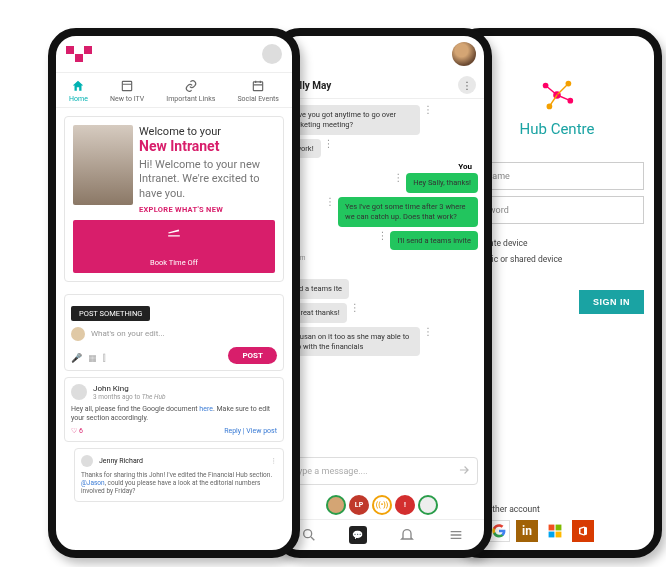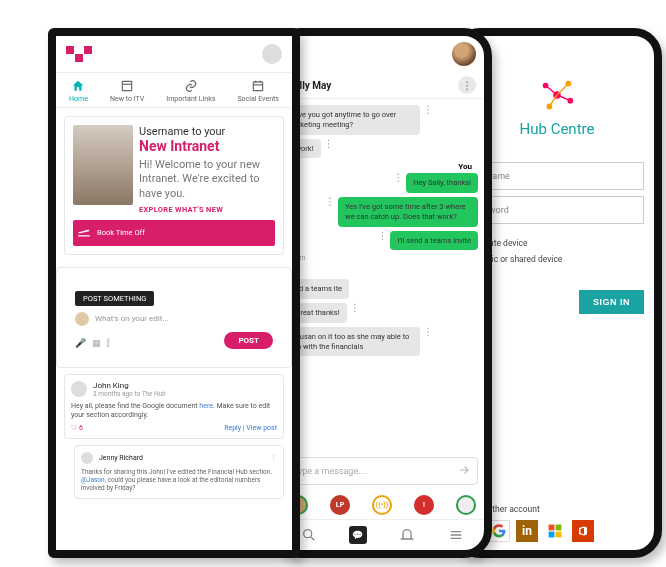--- a/index.html
+++ b/index.html
@@ -1,19 +1,19 @@
 <!DOCTYPE html>
 <html><head>
 <meta charset="utf-8">
 <style>
   * { box-sizing: border-box; margin: 0; padding: 0; }
   body { font-family: -apple-system, BlinkMacSystemFont, "Segoe UI", Roboto, Arial, sans-serif; background: #fff; padding: 20px; }
   .stage { position: relative; width: 666px; height: 567px; }
   .phone { position: absolute; border: 8px solid #111; border-radius: 28px; background: #fff; overflow: hidden; box-shadow: 4px 6px 10px rgba(0,0,0,0.25); }
-  .phone.intranet { left: 28px; top: 8px; width: 252px; height: 530px; z-index: 3; border-radius: 6px; }
+  .phone.intranet { left: 28px; top: 8px; width: 252px; height: 530px; z-index: 3; }
   .phone.chat { left: 252px; top: 8px; width: 220px; height: 530px; z-index: 2; }
   .phone.login { left: 432px; top: 8px; width: 210px; height: 530px; z-index: 1; }
   .phone-inner { width: 100%; height: 100%; overflow: hidden; display: flex; flex-direction: column; }
 
   
   .in-header { display:flex; justify-content:space-between; align-items:center; padding:8px 10px; }
   .logo { display:flex; gap:1px; }
   .logo span { width:8px; height:8px; background:#d81e6b; }
   .logo span:nth-child(2){ margin-top:8px; }
   .avatar-gray { width:20px; height:20px; border-radius:50%; background:#ddd; }
@@ -24,25 +24,25 @@
   .hero { padding:8px; }
   .hero-card { border:1px solid #e5e5e5; border-radius:4px; overflow:hidden; }
   .hero-top { display:flex; gap:6px; padding:8px 8px 6px; }
   .hero-img { width:60px; height:80px; background:linear-gradient(180deg,#d6cbc0,#8b7866); border-radius:2px; flex-shrink:0; }
   .hero-text { font-size:9px; color:#555; }
   .hero-text .w1 { font-size:11px; color:#333; }
   .hero-text .w2 { font-size:14px; font-weight:700; color:#d81e6b; margin-bottom:4px; }
   .hero-text .sub { font-size:11px; color:#777; line-height:1.3; }
   .hero-text .explore { font-size:7.5px; font-weight:700; color:#d81e6b; margin-top:4px; letter-spacing:0.3px; }
   .hero-btns { display:flex; gap:4px; padding:0 8px 8px; }
-  .hbtn { flex:1; color:#fff; font-size:7.5px; padding:6px 4px; border-radius:2px; display:flex; flex-direction:row; align-items:center; gap:6px; }
+  .hbtn { flex:1; color:#fff; font-size:7.5px; padding:6px 4px; border-radius:2px; display:flex; flex-direction:column; align-items:center; gap:18px; }
   .hbtn svg { width:14px; height:14px; }
   .hbtn.pink { background:#d81e6b; }
   .hbtn.teal { background:#1cbfc9; }
-  .post-box { margin:4px 0 6px; border:1px solid #e5e5e5; border-radius:4px; padding:18px; }
+  .post-box { margin:4px 8px 6px; border:1px solid #e5e5e5; border-radius:4px; padding:6px; }
   .post-label { display:inline-block; background:#222; color:#fff; font-size:7.5px; padding:3px 8px; border-radius:2px; margin:-12px 0 6px 0; }
   .post-row { display:flex; align-items:center; gap:6px; font-size:8px; color:#999; }
   .tiny-av { width:14px; height:14px; border-radius:50%; background:#e0c9a6; }
   .post-icons { display:flex; gap:6px; margin-top:6px; color:#aaa; font-size:9px; }
   .post-btn { float:right; background:#d81e6b; color:#fff; font-size:8px; font-weight:700; padding:4px 14px; border-radius:12px; margin-top:-14px; }
   .feed { padding:0 8px; }
   .feed-card { border:1px solid #e5e5e5; border-radius:4px; padding:6px; font-size:7.5px; color:#555; margin-bottom:6px; }
   .feed-head { display:flex; gap:6px; align-items:center; margin-bottom:4px; }
   .feed-av { width:16px; height:16px; border-radius:50%; background:#ddd; }
   .feed-name { font-size:8px; color:#222; }
@@ -67,21 +67,21 @@
   .msg-row.right { justify-content:flex-end; }
   .bubble { max-width:140px; padding:5px 7px; border-radius:4px; line-height:1.3; }
   .bubble.gray { background:#e6e6e6; color:#333; }
   .bubble.pink { background:#22c55e; color:#333; }
   .dots { color:#999; font-size:10px; margin:0 3px; line-height:1; }
   .you-label { text-align:right; font-size:8px; font-weight:700; margin:4px 6px 2px 0; }
   .time-label { text-align:left; font-size:6.5px; color:#999; margin:2px 6px 6px 0; }
   .sender-label { font-size:8px; font-weight:700; margin:4px 0 2px 0; }
   .chat-input-row { display:flex; align-items:center; border:1px solid #ddd; border-radius:4px; margin:6px; padding:5px 6px; font-size:9px; color:#aaa; justify-content:space-between; }
   .chat-input-row .send { color:#bbb; }
-  .contacts-row { display:flex; gap:22px; justify-content:center; padding:4px 6px; }
+  .contacts-row { display:flex; gap:3px; justify-content:center; padding:4px 6px; }
   .contact { width:20px; height:20px; border-radius:50%; border:2px solid; display:flex; align-items:center; justify-content:center; font-size:7px; font-weight:700; color:#fff; }
   .c0 { background:#d4a574; border-color:#2a9d4a; }
   .c1 { background:#c0392b; border-color:#c0392b; }
   .c2 { background:#fff; border-color:#f1a208; color:#f1a208; }
   .c3 { background:#d32f2f; border-color:#d32f2f; }
   .c4 { background:#eee; border-color:#2a9d4a; }
   .bottom-nav { display:flex; justify-content:space-around; align-items:center; border-top:1px solid #eee; padding:6px 4px; margin-top:auto; }
   .bottom-nav .nav-ic { width:18px; height:18px; color:#888; display:flex; align-items:center; justify-content:center; }
   .bottom-nav .nav-ic.active { background:#222; color:#fff; border-radius:3px; padding:2px 4px; font-size:9px; position:relative; }
   .bottom-nav .nav-ic svg { width:16px; height:16px; }
@@ -288,21 +288,21 @@
               <line x1="16" y1="3" x2="16" y2="7"></line>
             </svg>
           <span>Social Events</span>
         </div>
       </div>
       <div class="hero">
         <div class="hero-card">
           <div class="hero-top">
             <div class="hero-img"></div>
             <div class="hero-text">
-              <div class="w1">Username to your</div>
+              <div class="w1">Welcome to your</div>
               <div class="w2">New Intranet</div>
               <div class="sub">Hi! Welcome to your new Intranet. We're excited to have you.</div>
               <div class="explore">EXPLORE WHAT'S NEW</div>
             </div>
           </div>
           <div class="hero-btns">
             <div class="hbtn pink">
               <svg viewBox="0 0 24 24" fill="#fff">
                   <path d="M2 16h20v2H2zM3 13l18-4-1-3-18 5z"></path>
                 </svg>

